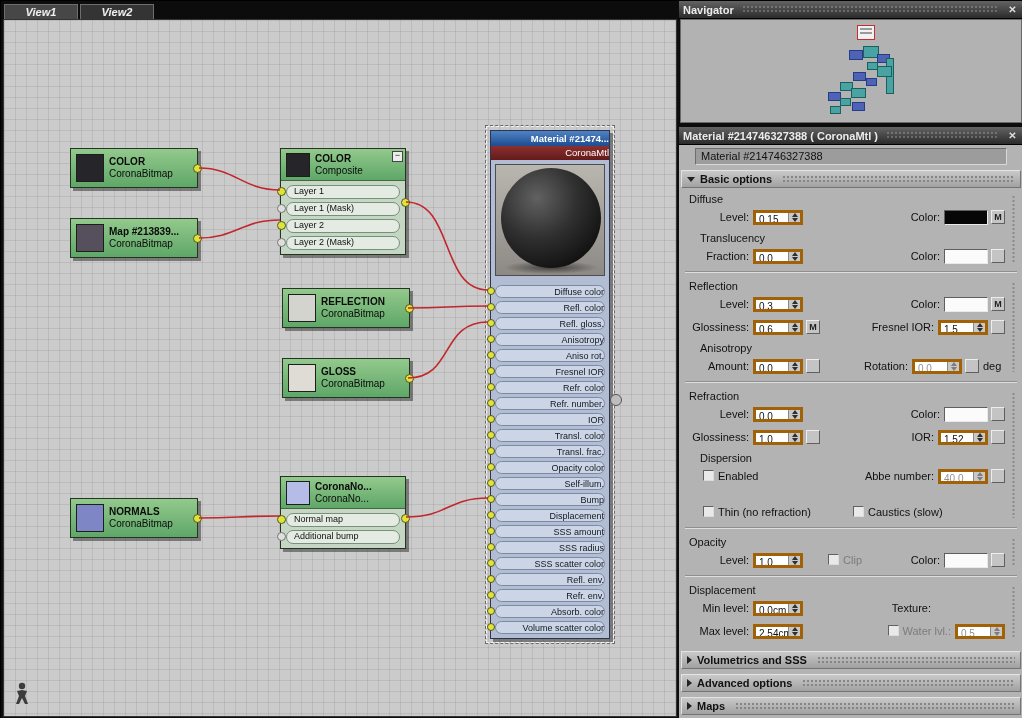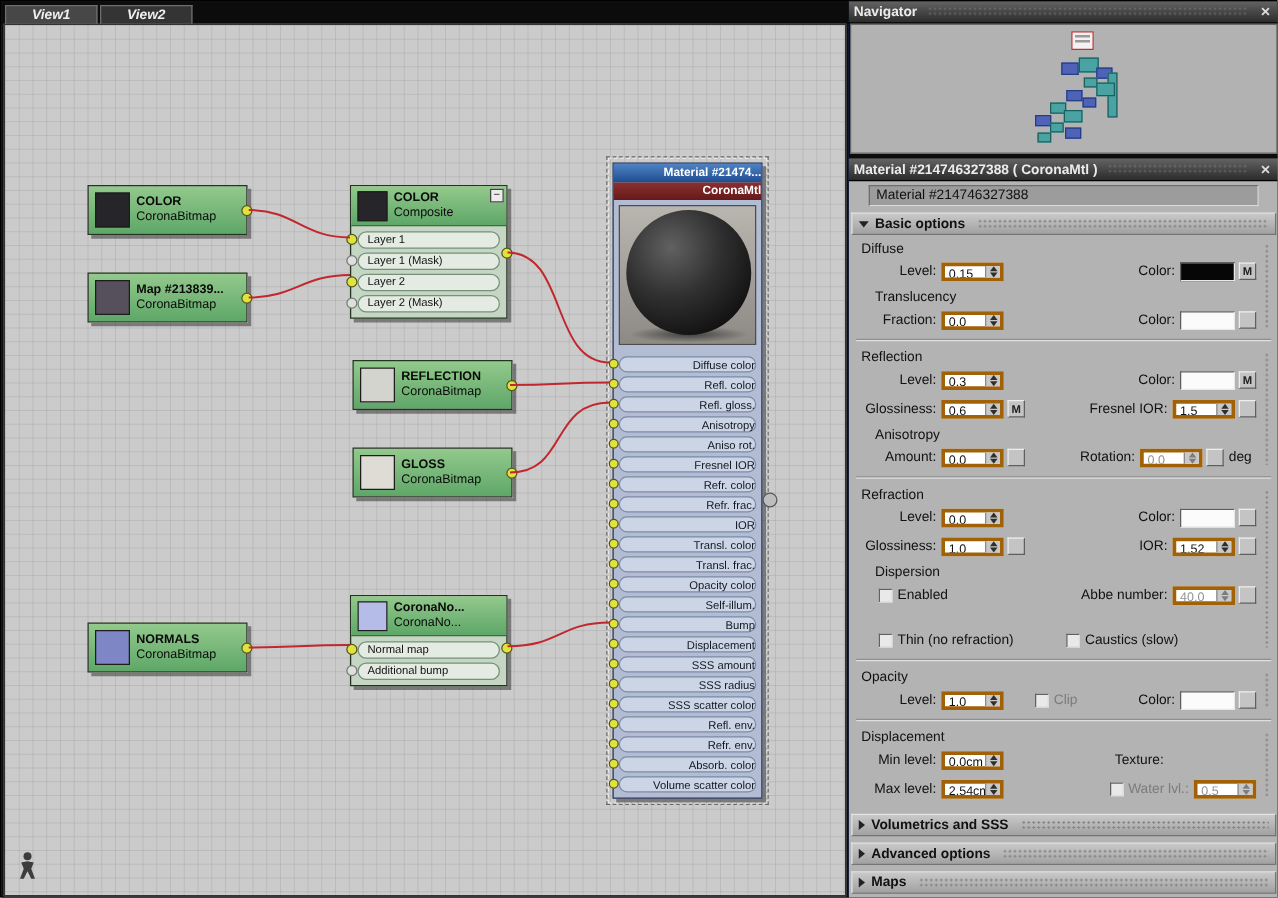--- a/index.html
+++ b/index.html
@@ -47,21 +47,21 @@
         box-sizing:border-box;z-index:5;}
   .sock.gray{background:#dedede;border-color:#767676;}
   .sock.out{right:-5px;top:15px;}
   .cslot .sock, .mslot .sock{left:-10px;top:1px;}
 
   
   .mat-wrap{position:absolute;z-index:2;border:1px dashed #f4f4f4;outline:1px dashed #6a6a6a;padding:3px;text-align:right;}
   .mat-node{width:120px;background:#b2bcd2;border:1px solid #2b3550;box-shadow:3px 3px 0 rgba(25,25,25,0.45);box-sizing:border-box;}
   .mtitle{height:15px;background:linear-gradient(180deg,#4f83c4,#1d4c90);color:#fff;font-size:9.5px;font-weight:bold;
           line-height:15px;padding-left:4px;white-space:nowrap;overflow:hidden;}
-  .mred{height:14px;background:linear-gradient(180deg,#8c2f2f,#641a1a);color:#fff;font-size:9.5px;font-weight:bold;
+  .mred{height:14px;background:linear-gradient(180deg,#8c2f2f,#641a1a);color:#fff;font-size:9.5px;font-weight:normal;
         line-height:14px;padding-left:4px;}
   .mprev{height:120px;padding:4px;box-sizing:border-box;}
   .mprev-in{width:100%;height:100%;border:1px solid #4d4d4d;background:linear-gradient(180deg,#b9b5af,#8d8a85);
             position:relative;overflow:hidden;box-sizing:border-box;}
   .sphshadow{position:absolute;left:7px;bottom:1px;width:96px;height:13px;border-radius:50%;
              background:radial-gradient(ellipse,rgba(0,0,0,0.55),transparent 70%);}
   .sphere{position:absolute;left:5px;top:3px;width:100px;height:100px;border-radius:50%;
           background:radial-gradient(circle at 36% 30%,#616161 0%,#303030 42%,#121212 78%,#070707 100%);}
   .mslots{padding:2px 0 4px;}
   .mslot{position:relative;height:13px;margin:3px 4px 0;background:#ccd5e6;border:1px solid #7c8aa6;border-radius:7px;
@@ -117,21 +117,21 @@
   .spin.dis .spin-v{color:#929292;}
   .spin.dis .tu{border-bottom-color:#7d7d7d;}
   .spin.dis .td{border-top-color:#7d7d7d;}
   .sw{width:42px;height:13px;border:1px solid;border-color:#5e5e5e #e9e9e9 #e9e9e9 #5e5e5e;flex:none;box-sizing:content-box;}
   .sw.black{background:#060606;}
   .sw.white{background:#fbfbfb;}
   .bt{width:14px;height:14px;margin-left:3px;background:#c4c4c4;border:1px solid;border-color:#ededed #5f5f5f #5f5f5f #ededed;
       font-size:9px;font-weight:bold;text-align:center;line-height:13px;color:#222;flex:none;box-sizing:border-box;}
   .cb{width:11px;height:11px;background:#e9e9e9;border:1px solid;border-color:#616161 #dcdcdc #dcdcdc #616161;
       flex:none;margin-right:4px;box-sizing:border-box;}
-  .cbw{display:flex;align-items:center;flex:none;}
+  .cbw{display:flex;flex:none;}
   .graylab{color:#7c7c7c;}
   .ind18{margin-left:18px;}
   .mt16{margin-top:16px;}
 </style>
 </head>
 <body>
 
 <div class="app">
 
   <div class="editor">
@@ -240,21 +240,21 @@
             </div>
           </div>
           <div class="mslots">
             <div class="mslot"><i class="sock"></i><span>Diffuse color</span></div>
             <div class="mslot"><i class="sock"></i><span>Refl. color</span></div>
             <div class="mslot"><i class="sock"></i><span>Refl. gloss.</span></div>
             <div class="mslot"><i class="sock"></i><span>Anisotropy</span></div>
             <div class="mslot"><i class="sock"></i><span>Aniso rot.</span></div>
             <div class="mslot"><i class="sock"></i><span>Fresnel IOR</span></div>
             <div class="mslot"><i class="sock"></i><span>Refr. color</span></div>
-            <div class="mslot"><i class="sock"></i><span>Refr. frac.</span></div>
+            <div class="mslot"><i class="sock"></i><span>Refr. number.</span></div>
             <div class="mslot"><i class="sock"></i><span>IOR</span></div>
             <div class="mslot"><i class="sock"></i><span>Transl. color</span></div>
             <div class="mslot"><i class="sock"></i><span>Transl. frac.</span></div>
             <div class="mslot"><i class="sock"></i><span>Opacity color</span></div>
             <div class="mslot"><i class="sock"></i><span>Self-illum.</span></div>
             <div class="mslot"><i class="sock"></i><span>Bump</span></div>
             <div class="mslot"><i class="sock"></i><span>Displacement</span></div>
             <div class="mslot"><i class="sock"></i><span>SSS amount</span></div>
             <div class="mslot"><i class="sock"></i><span>SSS radius</span></div>
             <div class="mslot"><i class="sock"></i><span>SSS scatter color</span></div>

